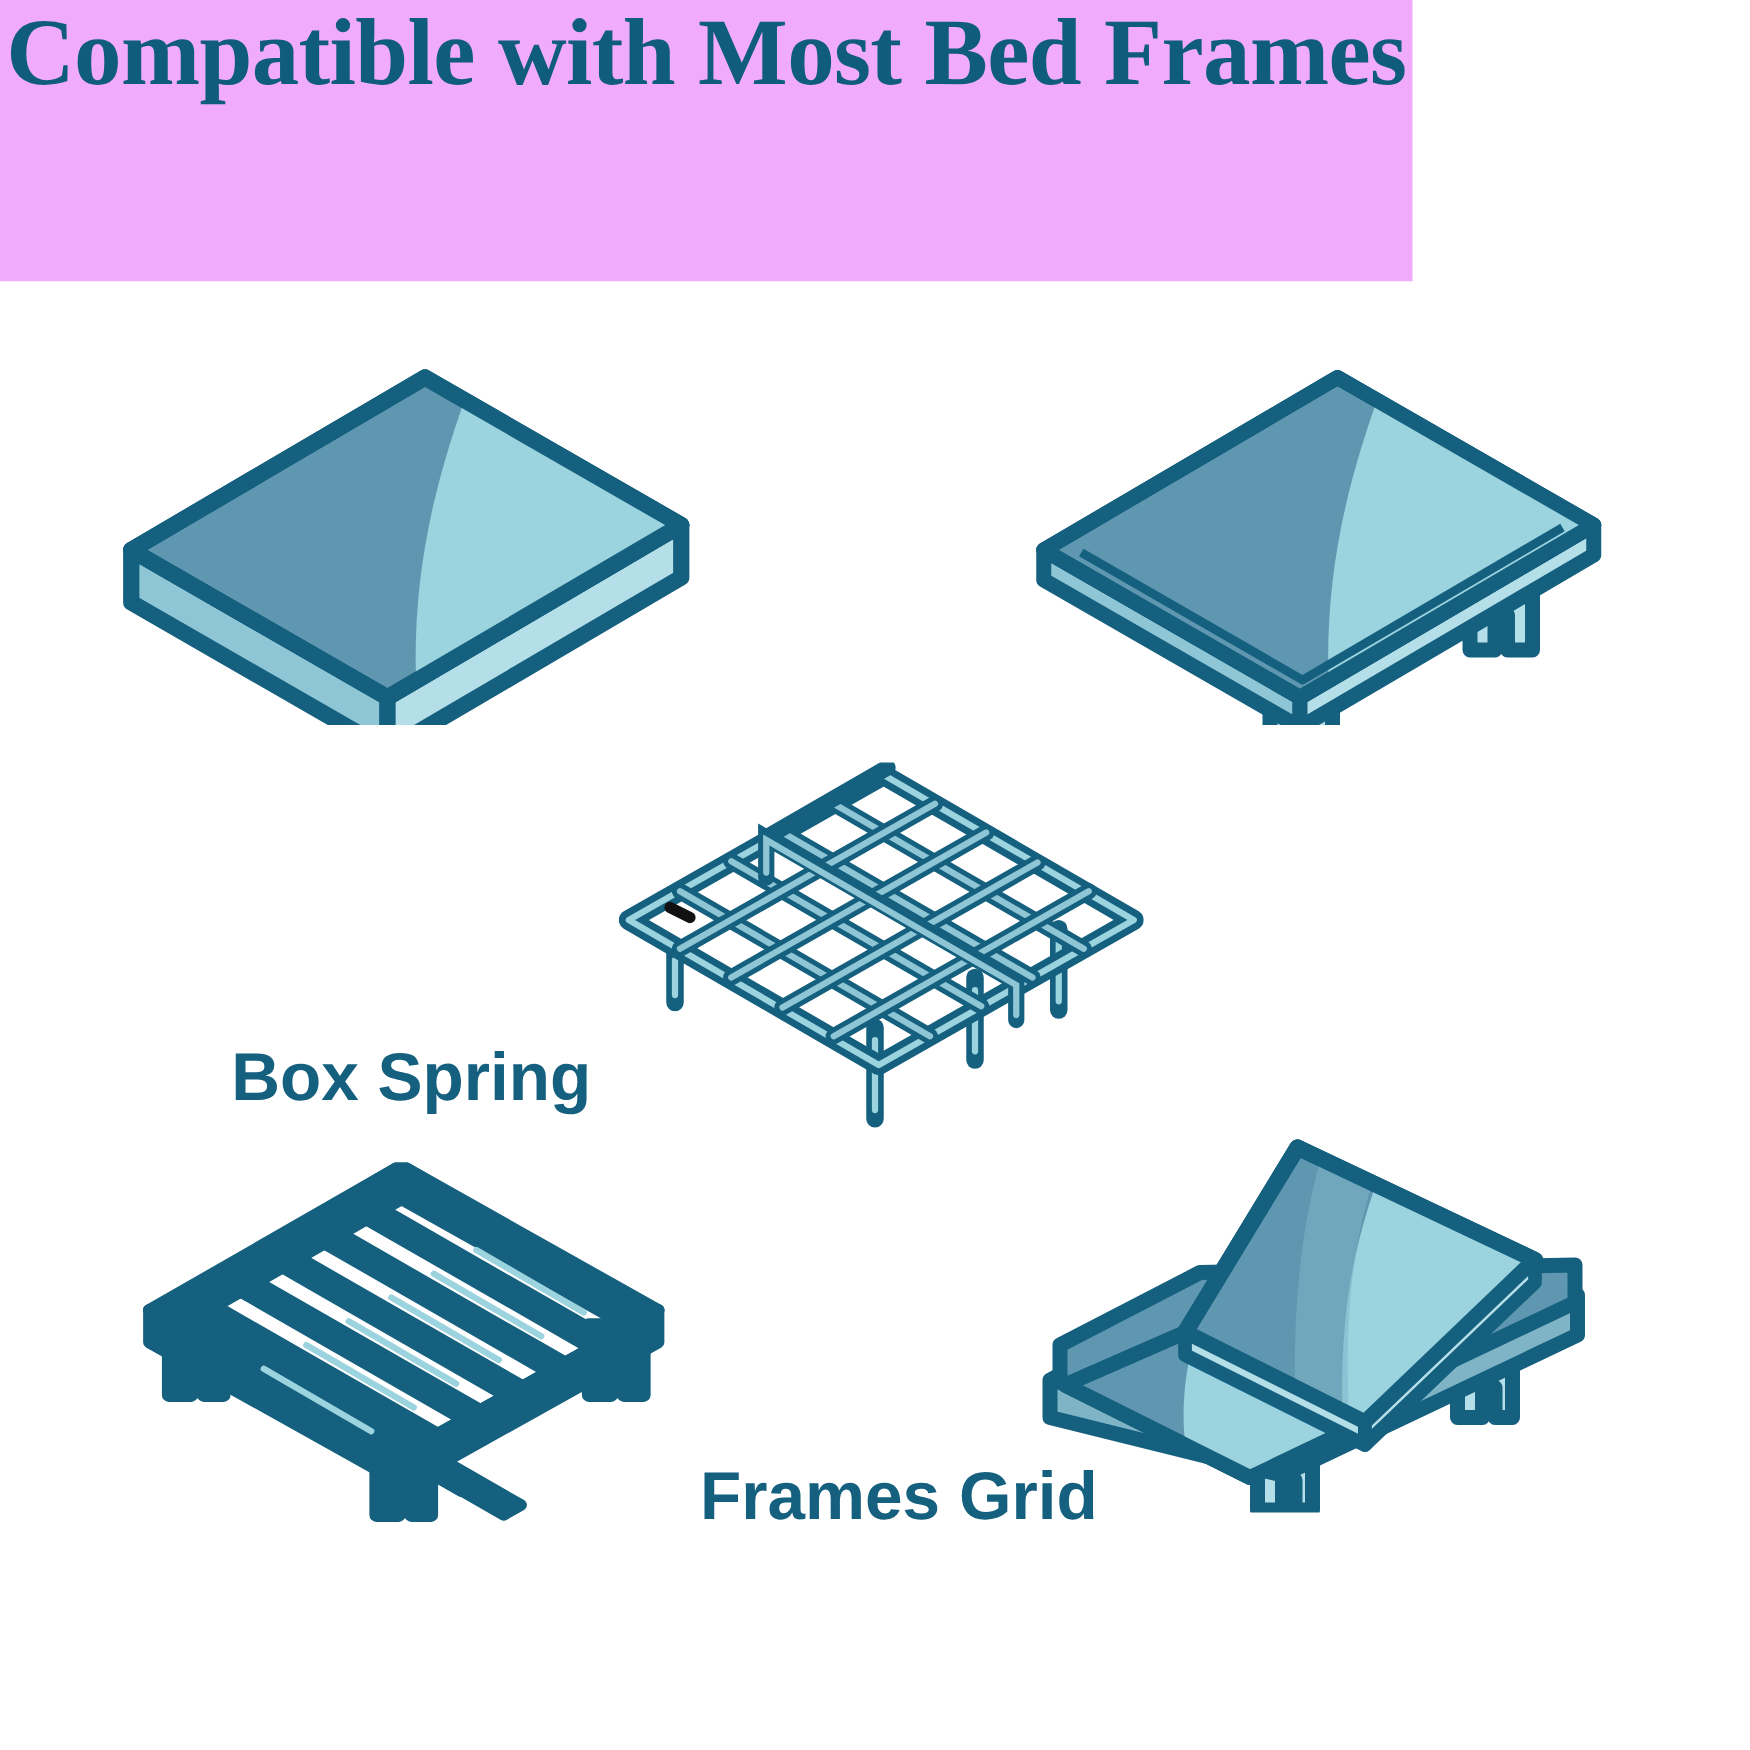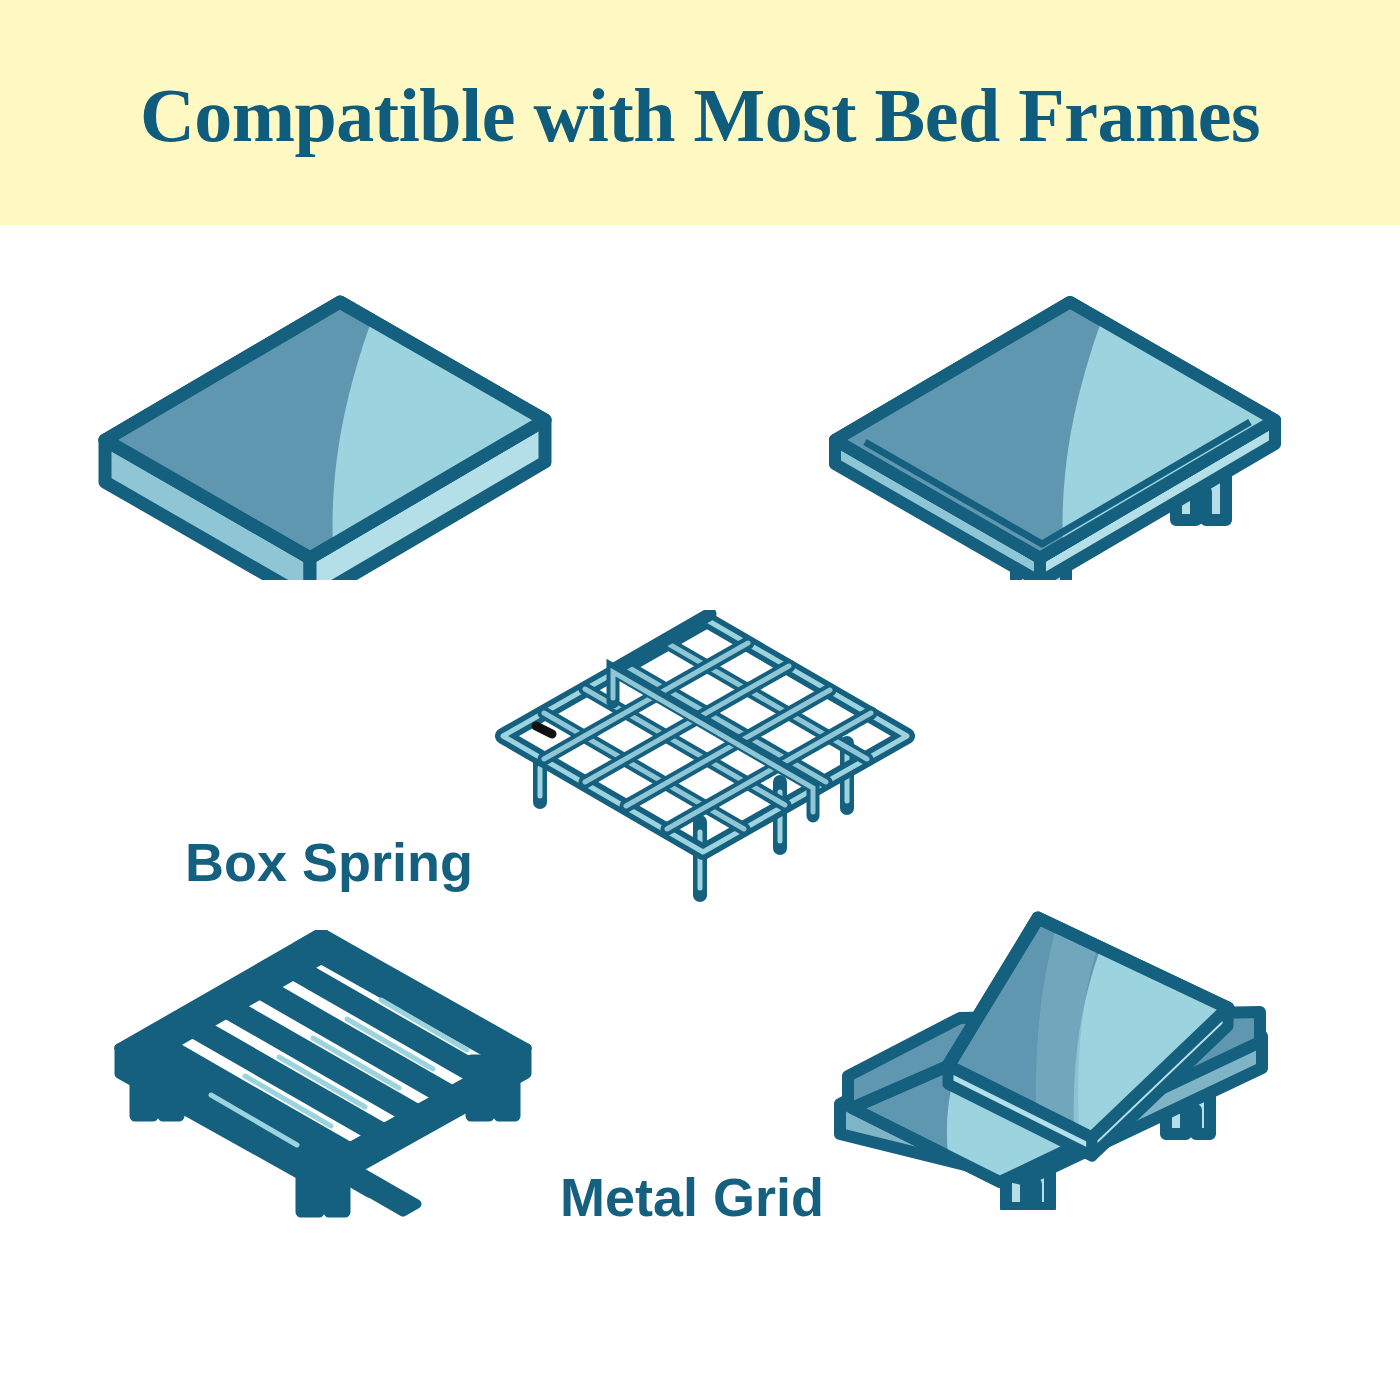--- a/index.html
+++ b/index.html
@@ -20,25 +20,24 @@
     width: 1400px;
     height: 1400px;
     background: #ffffff;
   }
 
   
   #header-band {
     position: absolute;
     left: 0;
     top: 0;
-    width: 1400px;
+    width: 1130px;
     height: 225px;
-    background: #fef9c3;
+    background: #f0abfc;
     display: flex;
-    align-items: center;
     justify-content: center;
   }
   #header-title {
     font-family: "Liberation Serif", "DejaVu Serif", serif;
     font-weight: bold;
     font-size: 76px;
     color: #0f5c7d;
     letter-spacing: -0.5px;
     white-space: nowrap;
     line-height: 1;
@@ -254,16 +253,16 @@
       </g>
       <polygon points="118,176 208,28 398,118 262,248" fill="none" stroke="#15607f" stroke-width="13" stroke-linejoin="round"></polygon>
 
       <polygon points="118,176 262,248 262,266 118,194" fill="#b4dfe8" stroke="#15607f" stroke-width="11" stroke-linejoin="round"></polygon>
       <polygon points="262,248 398,118 398,136 262,266" fill="#b4dfe8" stroke="#15607f" stroke-width="11" stroke-linejoin="round"></polygon>
     </svg>
 
     <div class="label" id="label-box-spring">Box Spring</div>
 
 
-    <div class="label" id="label-metal-grid">Metal Grid</div>
+    <div class="label" id="label-metal-grid">Frames Grid</div>
 
   </div>
 </div>
 
 </body></html>

